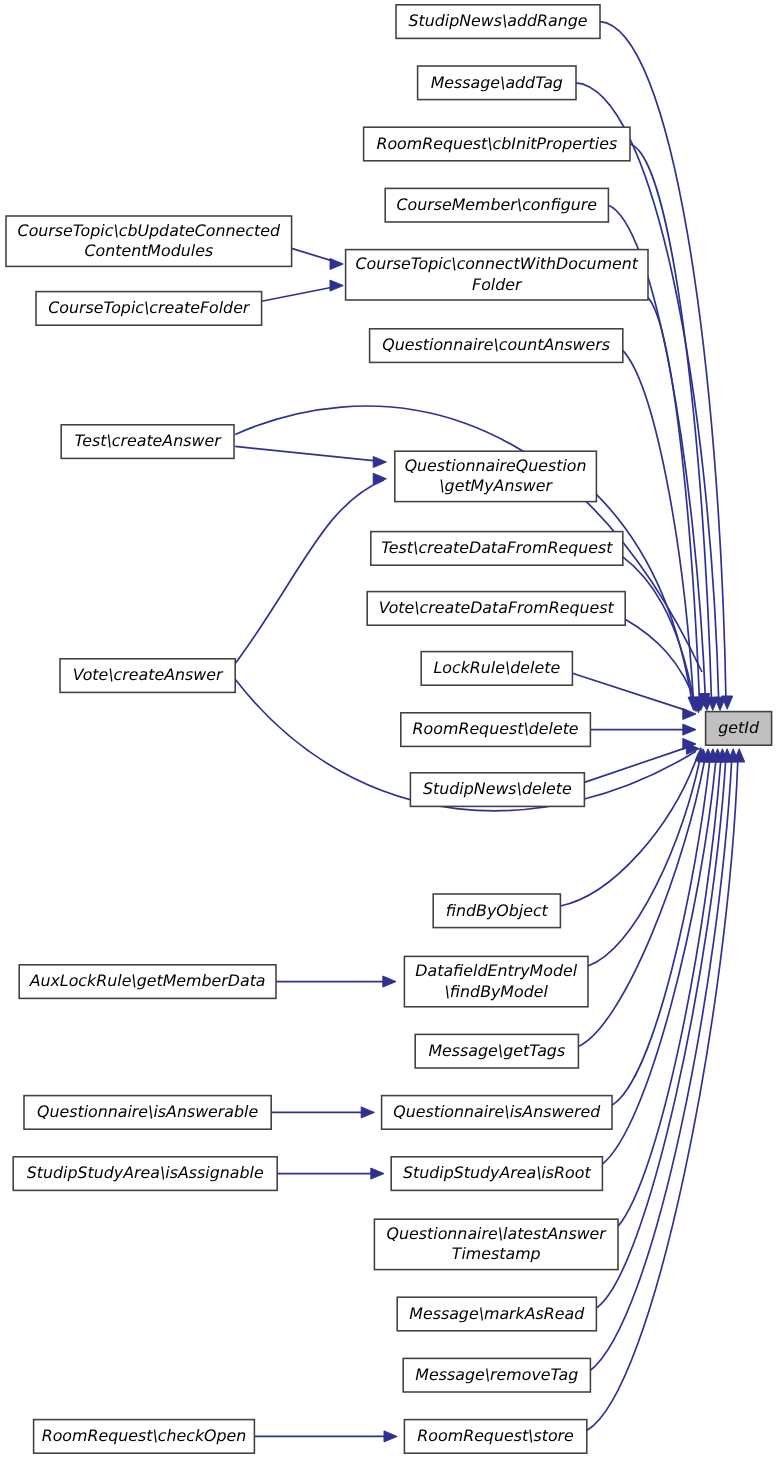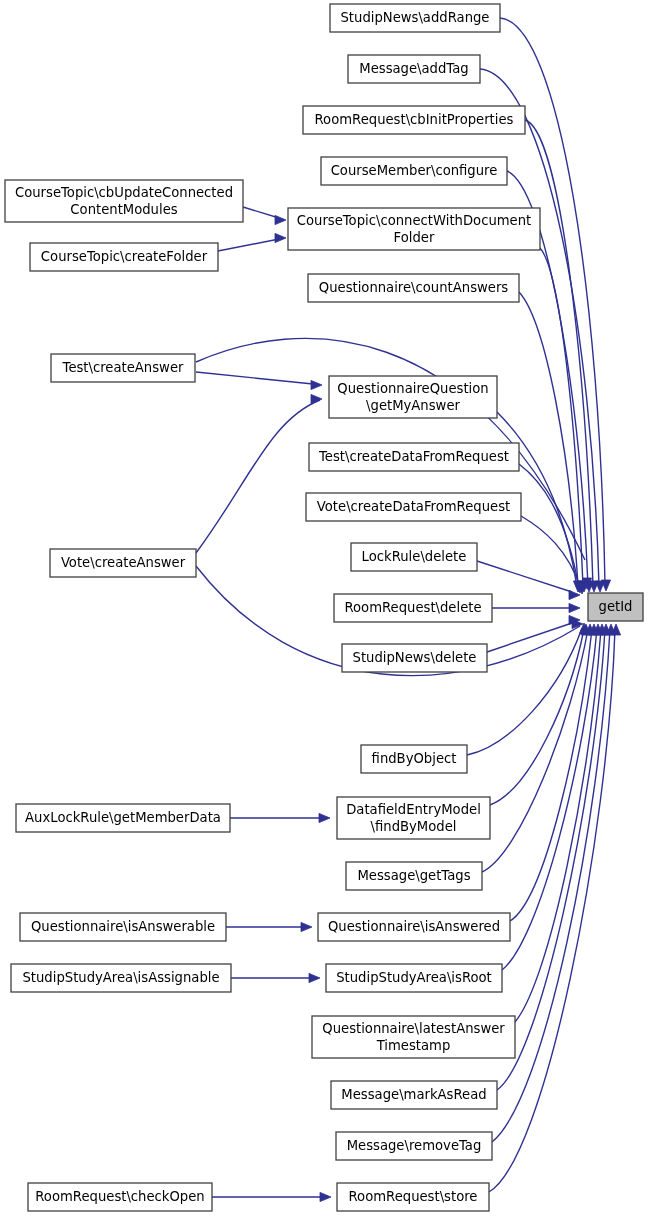--- a/index.html
+++ b/index.html
@@ -10,20 +10,21 @@
   body {
     width: 648px;
     height: 1216px;
     font-family: "DejaVu Sans", "Liberation Sans", sans-serif;
     overflow: hidden;
   }
   #graph-root {
     position: relative;
     width: 540px;
     height: 1216px;
+    font-style: italic;
   }
   svg#callgraph {
     display: block;
     width: 648px;
     height: 1216px;
   }
   .edge-path {
     fill: none;
     stroke: #2e3192;
     stroke-width: 1.4;

